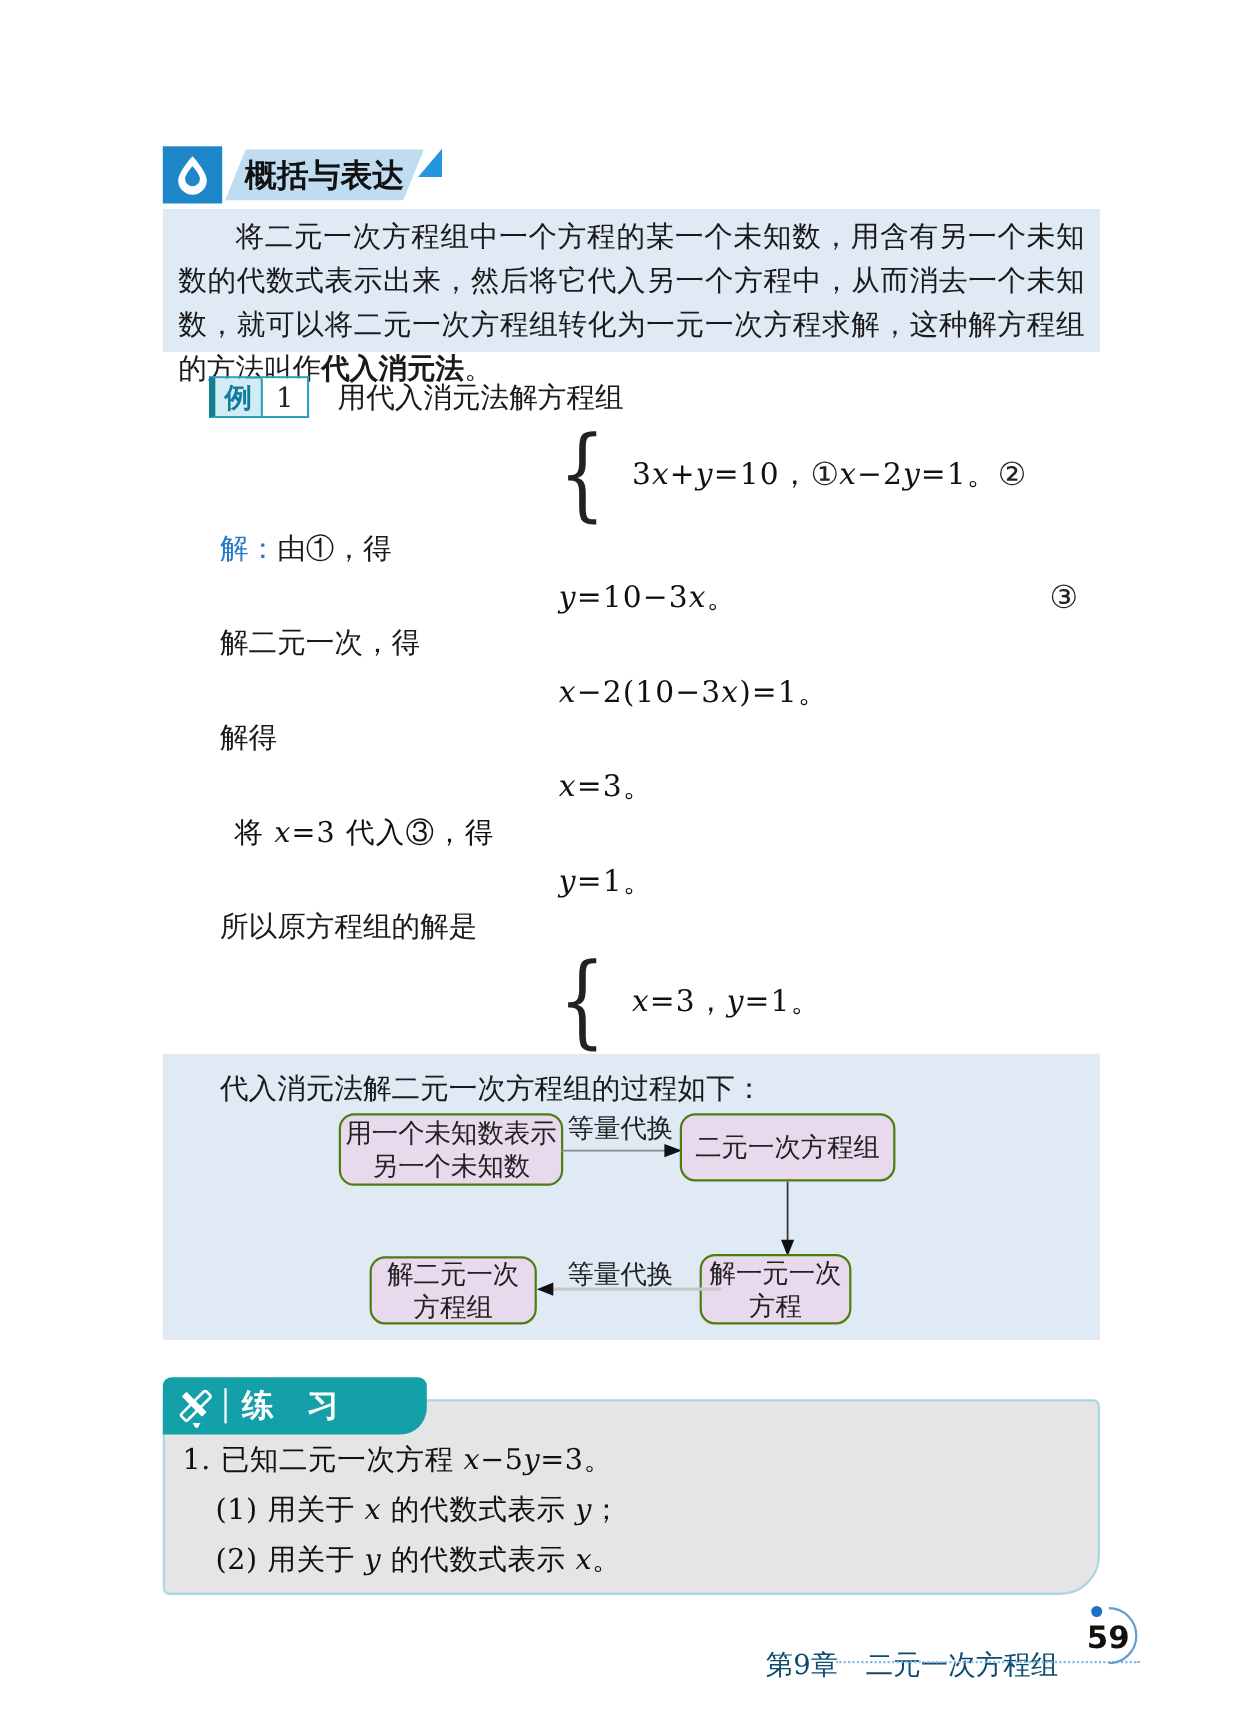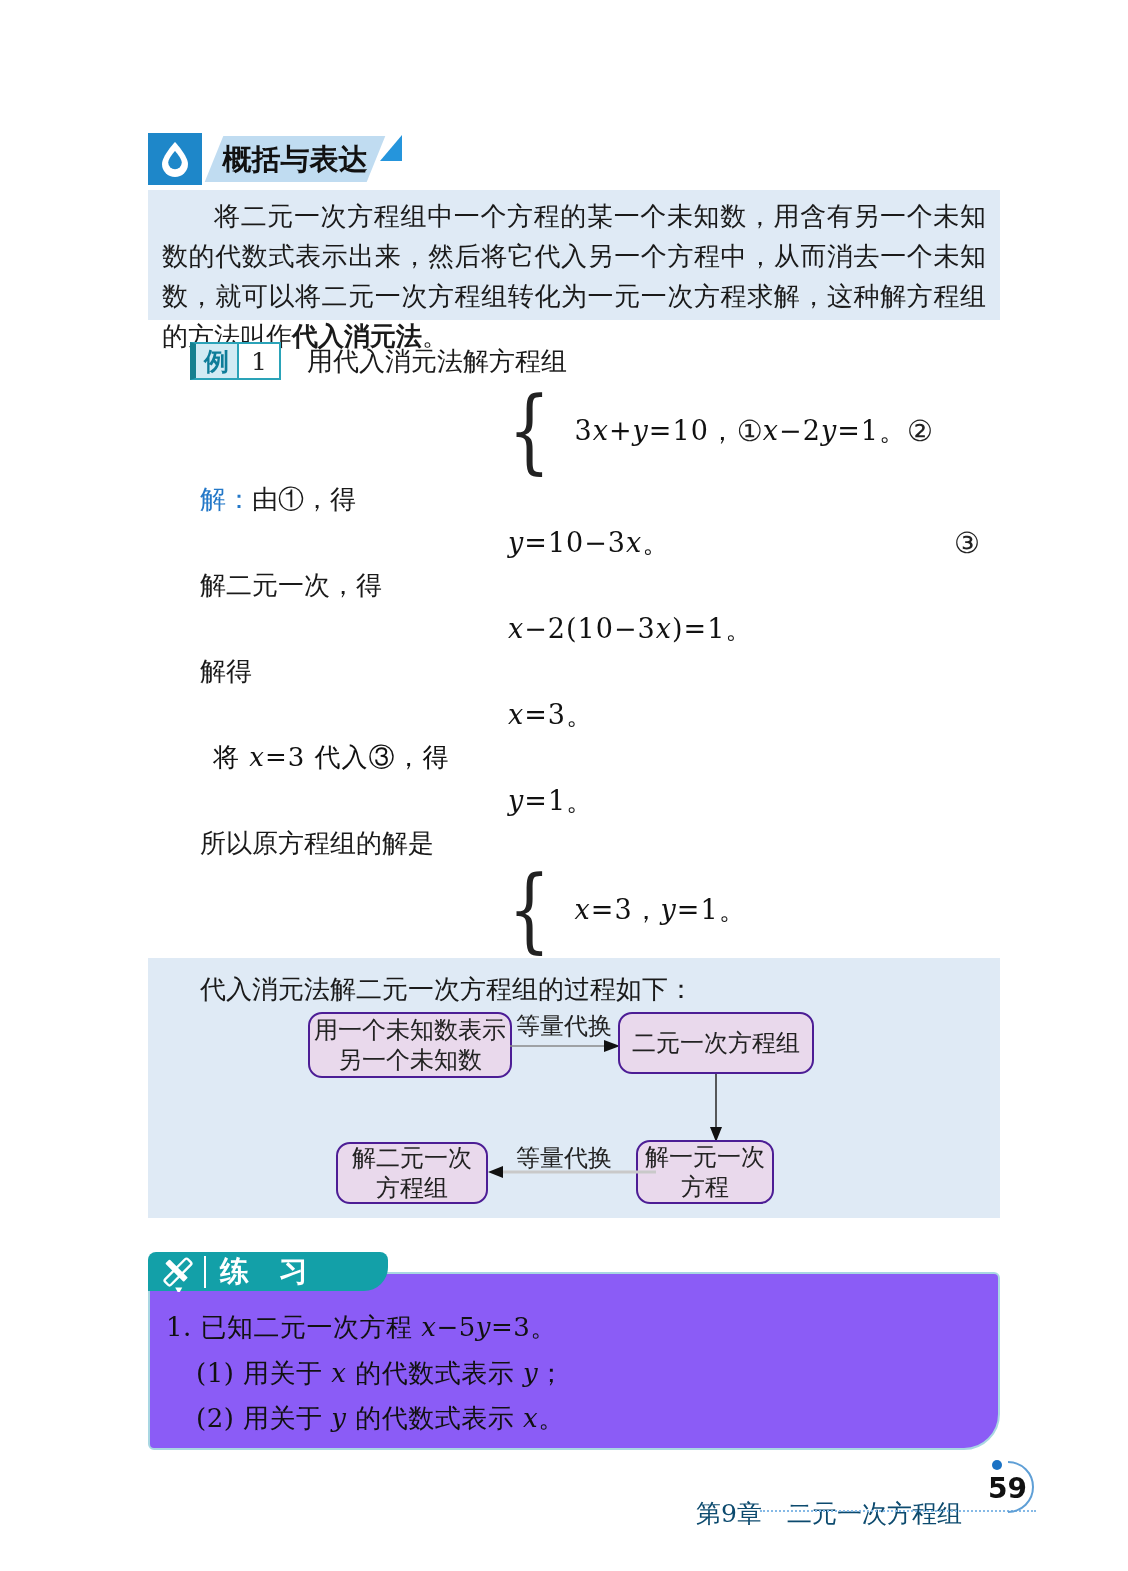--- a/index.html
+++ b/index.html
@@ -47,37 +47,37 @@
   .math { font-family:"DejaVu Serif", serif; font-size:27px; letter-spacing:1px; color:#111; }
   .math i { font-style:italic; }
   .tag { font-family:"DejaVu Serif", serif; font-size:29px; color:#222; }
   .step { margin-left:52px; height:43px; line-height:43px; font-size:26px; }
   .step .math { font-size:26px; }
   .solve { color:#2478c8; }
 
   
   .flow-box { position:absolute; left:148px; top:958px; width:852px; height:260px; background:#dfeaf5; }
   .flow-caption { position:absolute; left:52px; top:14px; font-size:26px; }
-  .fbox { position:absolute; background:#e9d9ec; border:2px solid #4c1d95; border-radius:14px;
+  .fbox { position:absolute; background:#e9d9ec; border:2px solid #4d7c0f; border-radius:14px;
           display:flex; flex-direction:column; align-items:center; justify-content:center;
           font-size:24px; line-height:30px; color:#222; text-align:center; }
   .fbox1 { left:160px; top:54px; width:204px; height:66px; }
   .fbox2 { left:470px; top:54px; width:196px; height:62px; }
   .fbox3 { left:488px; top:182px; width:138px; height:64px; }
   .fbox4 { left:188px; top:184px; width:152px; height:62px; }
   .flabel { position:absolute; font-size:24px; color:#222; }
   .flabel1 { left:368px; top:52px; }
   .flabel2 { left:368px; top:184px; }
   .farrow { position:absolute; }
 
   
   .practice { position:absolute; left:148px; top:1252px; width:856px; height:200px; }
-  .practice-body { position:absolute; left:0; top:20px; width:852px; height:178px; background:#8b5cf6;
+  .practice-body { position:absolute; left:0; top:20px; width:852px; height:178px; background:#e5e5e5;
                    border:2px solid #a9d7e2; border-radius:6px 6px 36px 6px; padding:36px 0 0 16px; }
-  .practice-tab { position:absolute; left:0; top:0; width:240px; height:39px; background:#13a0a8;
+  .practice-tab { position:absolute; left:0; top:0; width:240px; height:52px; background:#13a0a8;
                   border-radius:8px 8px 24px 0; display:flex; align-items:center; z-index:2; }
   .tab-sep { width:2px; height:32px; background:#fff; margin:0 14px 0 6px; }
   .tab-label { font-family:"DejaVu Sans", sans-serif; font-weight:bold; font-size:29px; color:#fff;
                letter-spacing:10px; }
   .p-item { font-size:26px; line-height:34px; margin-bottom:12px; }
   .p-sub { font-size:26px; line-height:34px; margin:0 0 11px 30px; }
   .p-item .math, .p-sub .math { font-size:26px; letter-spacing:.5px; }
 
   
   .footer { position:absolute; left:0; top:1455px; width:1128px; height:80px; }

